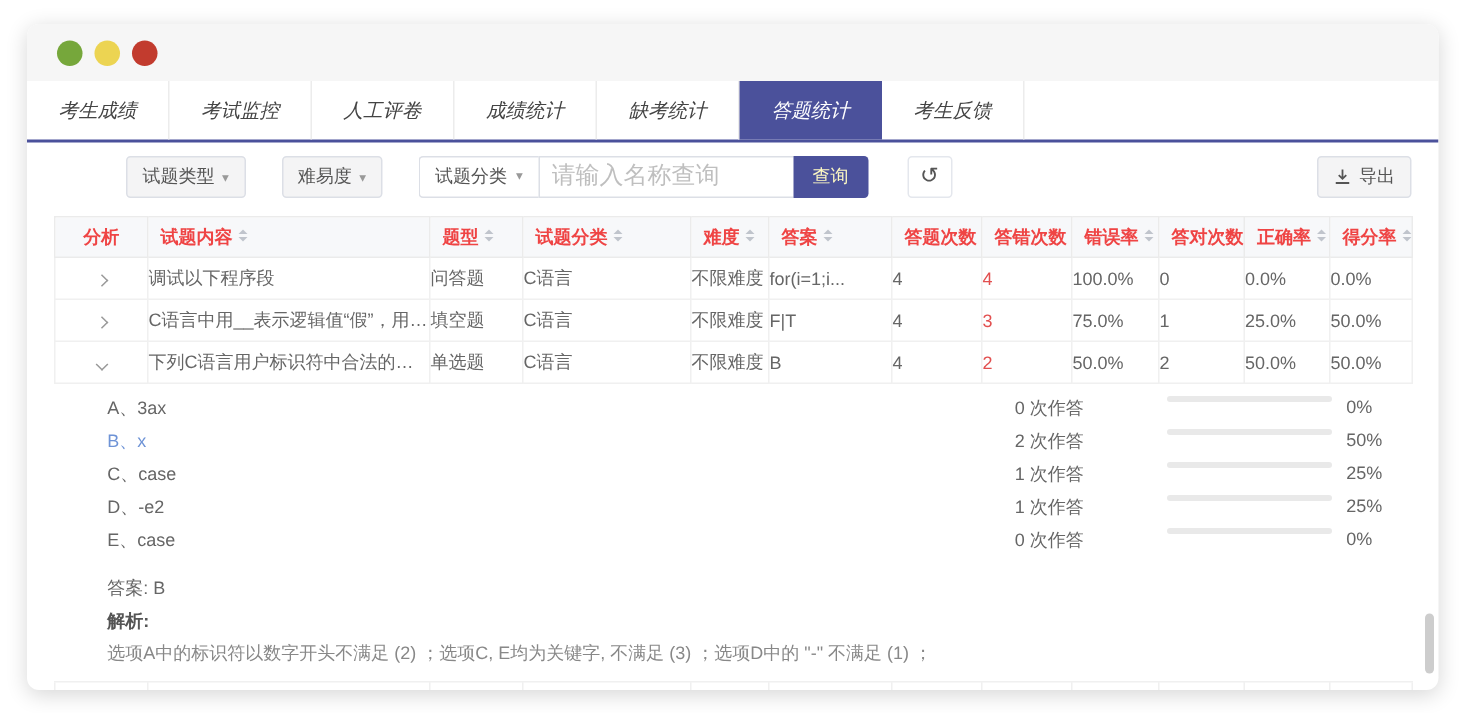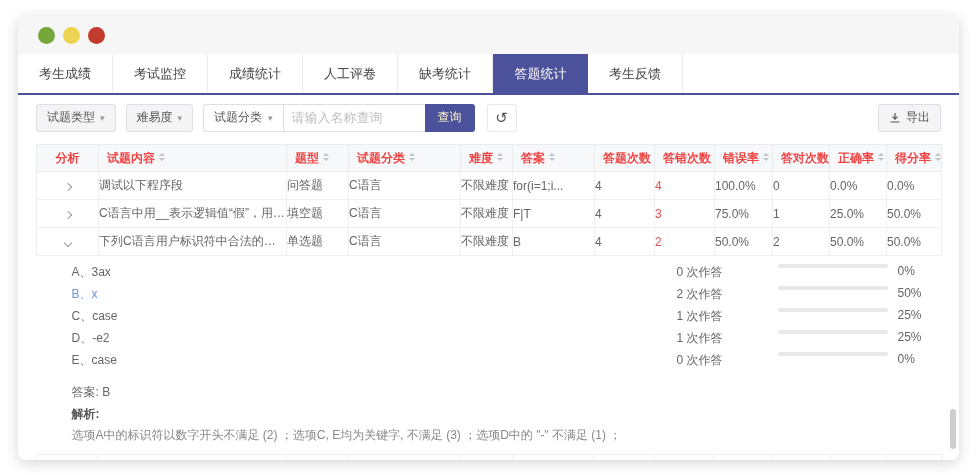--- a/index.html
+++ b/index.html
@@ -11,33 +11,33 @@
   
   .titlebar { height:38px; background:#f6f6f6; display:flex; align-items:center;
     padding-left:20px; gap:8px; }
   .dot { width:17px; height:17px; border-radius:50%; }
   .dot.green { background:#76a73b; }
   .dot.yellow { background:#ecd452; }
   .dot.red { background:#c23b2e; }
   
   .tabbar { height:41px; background:#fff; border-bottom:2px solid #4b519b; display:flex; }
   .tab { width:95px; height:39px; line-height:39px; text-align:center; font-size:13px;
-    color:#444; border-right:1px solid #ececec; cursor:pointer; white-space:nowrap; }
+    color:#444; border-right:1px solid #ececec; cursor:pointer; white-space:nowrap;font-style:italic; }
   .tab.active { background:#4b519b; color:#fff; border-right:none; }
   
-  .filterbar { height:45px; display:flex; align-items:center; padding:0 18px; gap:10px; }
+  .filterbar { height:45px; display:flex; align-items:center; padding:0 18px; gap:24px;margin-left:48px; }
   .btn-gray { height:28px; background:#f4f4f5; border:1px solid #dcdfe6; border-radius:3px;
     font-size:12px; color:#555; display:inline-flex; align-items:center; gap:5px;
     padding:0 10px; cursor:pointer; white-space:nowrap; }
   .caret { font-size:9px; color:#999; }
   .input-group { display:flex; align-items:stretch; height:28px; }
   .cat-select { background:#fff; border:1px solid #dcdfe6; border-right:none;
     border-radius:3px 0 0 3px; font-size:12px; color:#555; display:flex; align-items:center;
     gap:6px; padding:0 10px; cursor:pointer; white-space:nowrap; }
-  .search-input { width:142px; border:1px solid #dcdfe6; border-right:none; font-size:13px;
+  .search-input { width:170px; border:1px solid #dcdfe6; border-right:none; font-size:16px;
     color:#555; padding:0 8px; outline:none; font-family:Liberation Serif, serif; }
   .search-input::placeholder { color:#bfbfbf; }
   .btn-primary { background:#4b519b; color:#fef9c3; border:none; font-size:12px;
     padding:0 13px; border-radius:0 3px 3px 0; cursor:pointer; font-family:inherit; }
   .btn-reset { width:30px; height:28px; background:#fff; border:1px solid #e4e7ed;
     border-radius:3px; color:#555; font-size:15px; cursor:pointer; line-height:26px;
     text-align:center; margin-left:2px; }
   .spacer { flex:1; }
   
   .table-wrap { padding:4px 18px 0 18px; }
@@ -82,22 +82,22 @@
 
   <div class="titlebar">
     <span class="dot green"></span>
     <span class="dot yellow"></span>
     <span class="dot red"></span>
   </div>
 
   <div class="tabbar">
     <div class="tab">考生成绩</div>
     <div class="tab">考试监控</div>
+    <div class="tab">人工评卷</div>
     <div class="tab">成绩统计</div>
-    <div class="tab">人工评卷</div>
     <div class="tab">缺考统计</div>
     <div class="tab active">答题统计</div>
     <div class="tab">考生反馈</div>
   </div>
 
   <div class="filterbar">
     <button class="btn-gray">
       <span>试题类型</span>
       <span class="caret">▾</span>
     </button>

